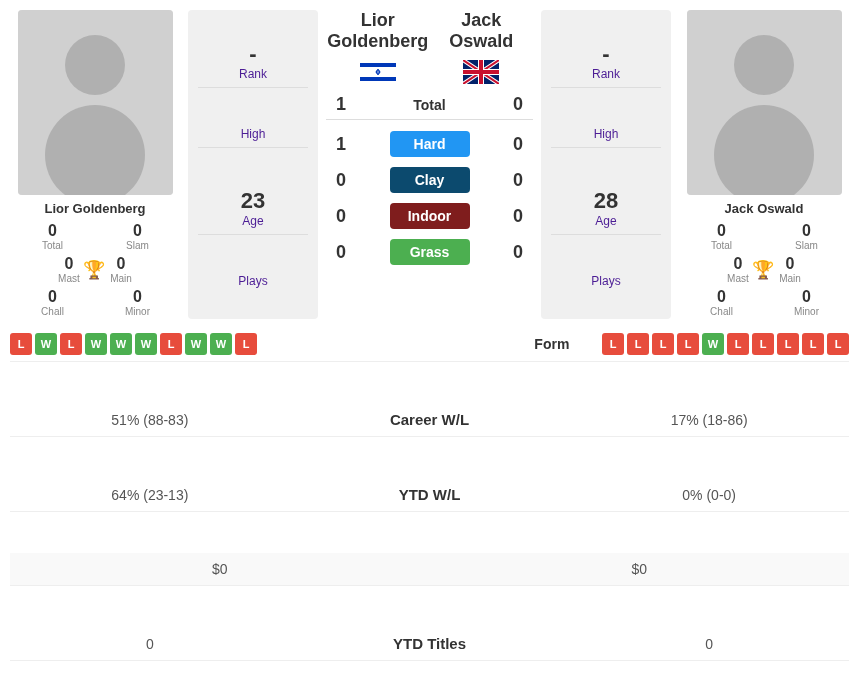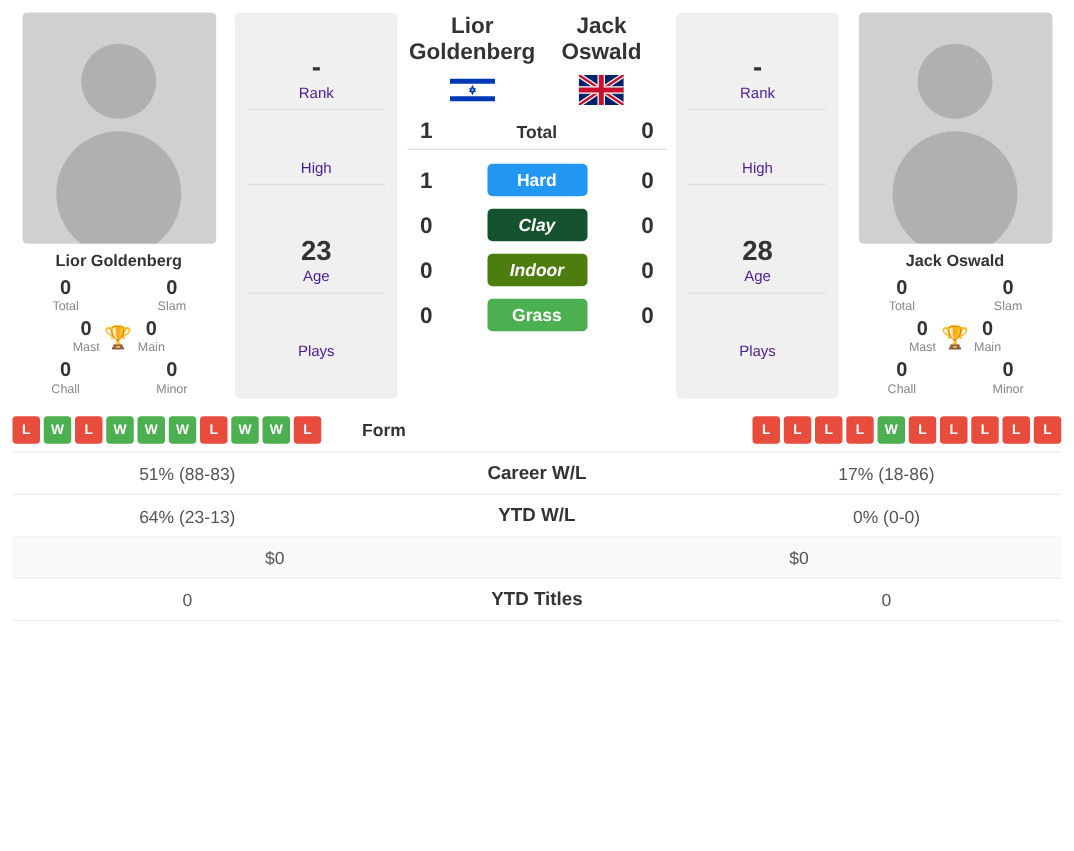--- a/index.html
+++ b/index.html
@@ -215,21 +215,21 @@
       flex-direction: row;
       align-items: center;
       justify-content: space-between;
       padding: 6px 0;
       border-bottom: 1px solid #eee;
     }
     .form-label {
       font-size: 14px;
       font-weight: bold;
       color: #333;
-      text-align: left;
+      text-align: right;
       flex: 1;
     }
     .form-badges {
       display: flex;
       flex-direction: row;
       gap: 3px;
       flex: 1;
     }
     .form-badges.right {
       justify-content: flex-end;
@@ -248,20 +248,21 @@
     .form-badge.win { background: #4CAF50; }
     .form-badge.loss { background: #e74c3c; }
 
     .stat-row {
       display: flex;
       flex-direction: row;
       align-items: center;
       justify-content: space-between;
       padding: 8px 0;
       border-bottom: 1px solid #eee;
+      margin-top: 41px;
     }
     .stat-row-value {
       font-size: 14px;
       color: #555;
       flex: 1;
       text-align: center;
     }
     .stat-row-value.right {
       text-align: center;
     }
@@ -409,27 +410,27 @@
         </div>
 
         <div class="score-row">
           <span class="score-number">1</span>
           <span class="surface-badge" style="background:#2196F3;">Hard</span>
           <span class="score-number">0</span>
         </div>
 
         <div class="score-row">
           <span class="score-number">0</span>
-          <span class="surface-badge" style="background:#14532d;font-style:italic;">Clay</span>
+          <span class="surface-badge" style="background:#0c4a6e;">Clay</span>
           <span class="score-number">0</span>
         </div>
 
         <div class="score-row">
           <span class="score-number">0</span>
-          <span class="surface-badge" style="background:#4d7c0f;font-style:italic;">Indoor</span>
+          <span class="surface-badge" style="background:#7f1d1d;">Indoor</span>
           <span class="score-number">0</span>
         </div>
 
         <div class="score-row">
           <span class="score-number">0</span>
           <span class="surface-badge" style="background:#4CAF50;">Grass</span>
           <span class="score-number">0</span>
         </div>
       </div>
     </div>

